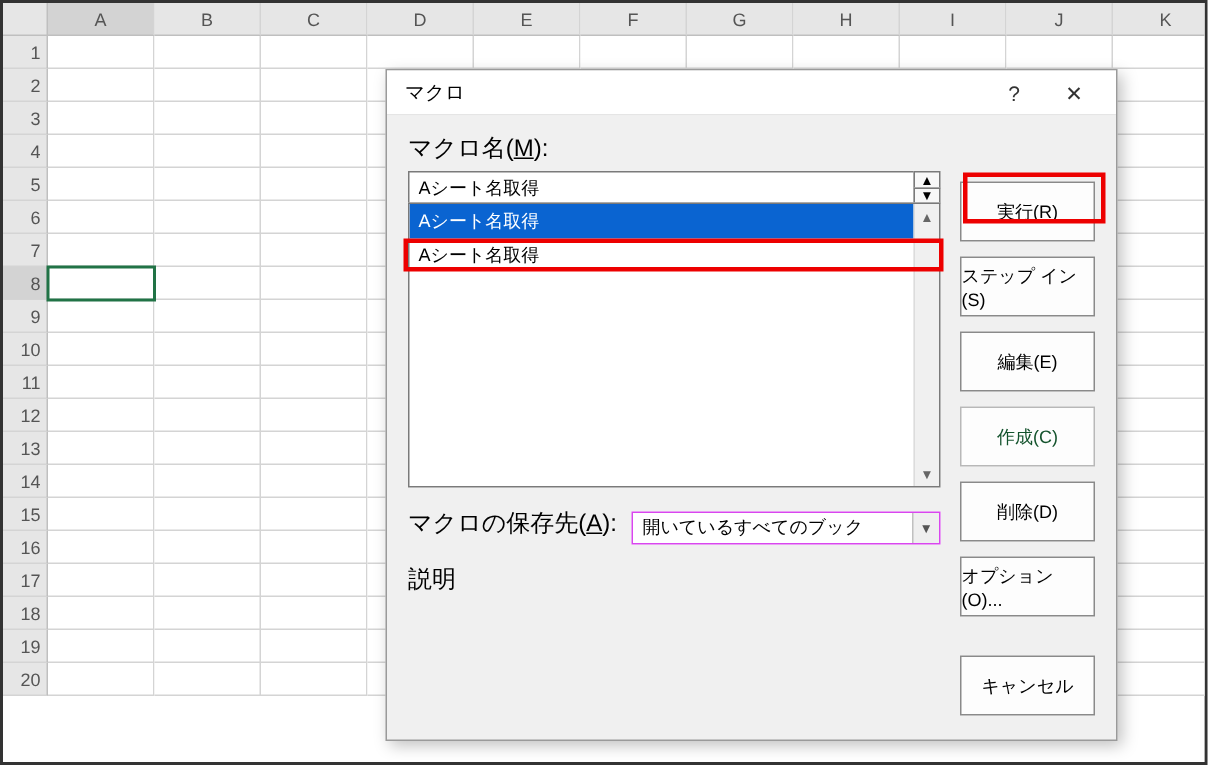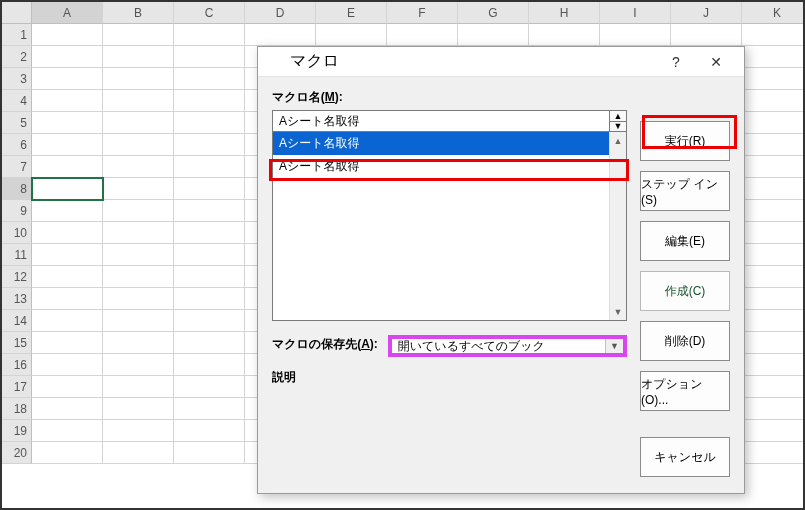--- a/index.html
+++ b/index.html
@@ -81,40 +81,39 @@
     .titlebar {
       height: 30px;
       display: flex;
       align-items: center;
       padding: 0 8px 0 12px;
       background: #fff;
       border-bottom: 1px solid #e5e5e5;
     }
     .titlebar .title {
       flex: 1;
-      font-size: 16px;
-      margin-left: 20px;
+      font-size: 13px;
     }
     .titlebar .tbtn {
       width: 40px;
       height: 28px;
       display: flex;
       align-items: center;
       justify-content: center;
       color: #333;
       font-size: 14px;
     }
 
     .body {
       position: relative;
       padding: 12px 14px;
       height: calc(100% - 30px);
     }
 
-    .label { font-size: 12px; margin-bottom: 4px; font-weight: bold; }
+    .label { font-size: 16px; margin-bottom: 4px; }
     .label u { text-decoration: underline; }
 
     .name-row {
       display: flex;
       align-items: stretch;
     }
     .name-input {
       flex: 1;
       height: 22px;
       border: 1px solid #7a7a7a;
@@ -192,21 +191,21 @@
       margin-top: 14px;
       display: flex;
       align-items: center;
       gap: 10px;
       justify-content: center;
     }
     .combo {
       flex: 1;
       display: flex;
       height: 22px;
-      border: 4px solid #d946ef;
+      border: 1px solid #d946ef;
       background: #fff;
     }
     .combo .val {
       flex: 1;
       padding: 0 6px;
       display:flex; align-items:center;
       font-size:12px;
     }
     .combo .drop {
       width: 18px;

